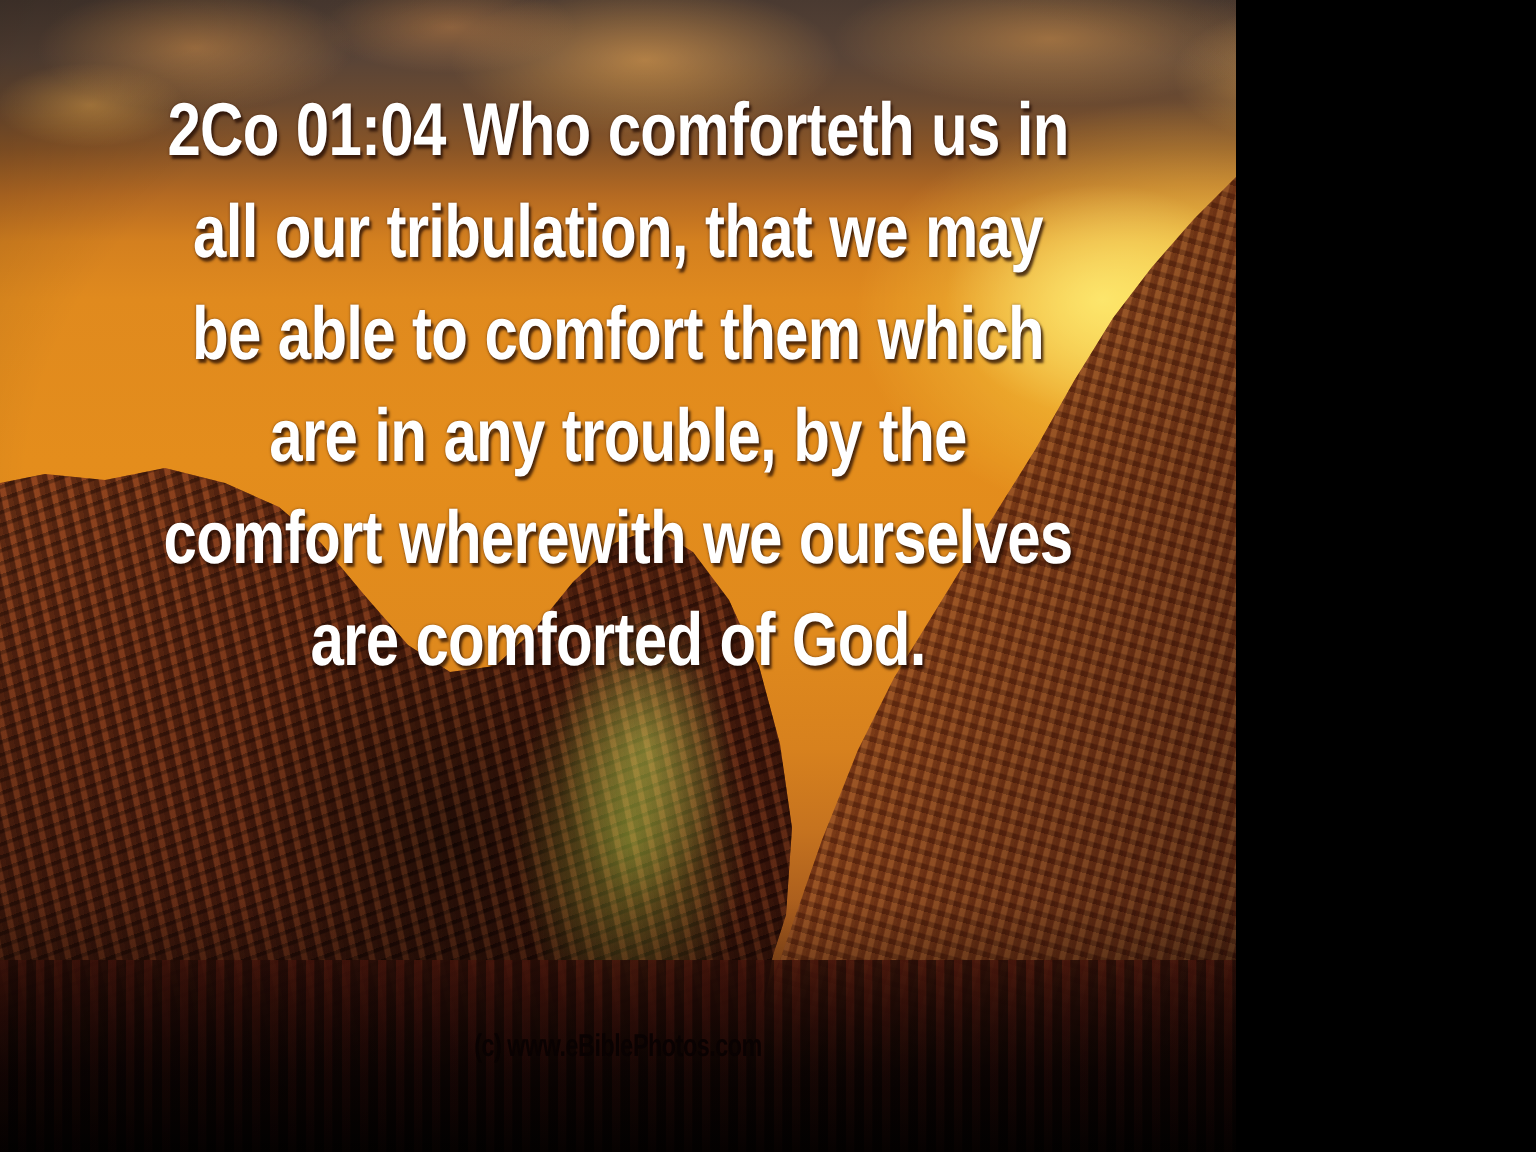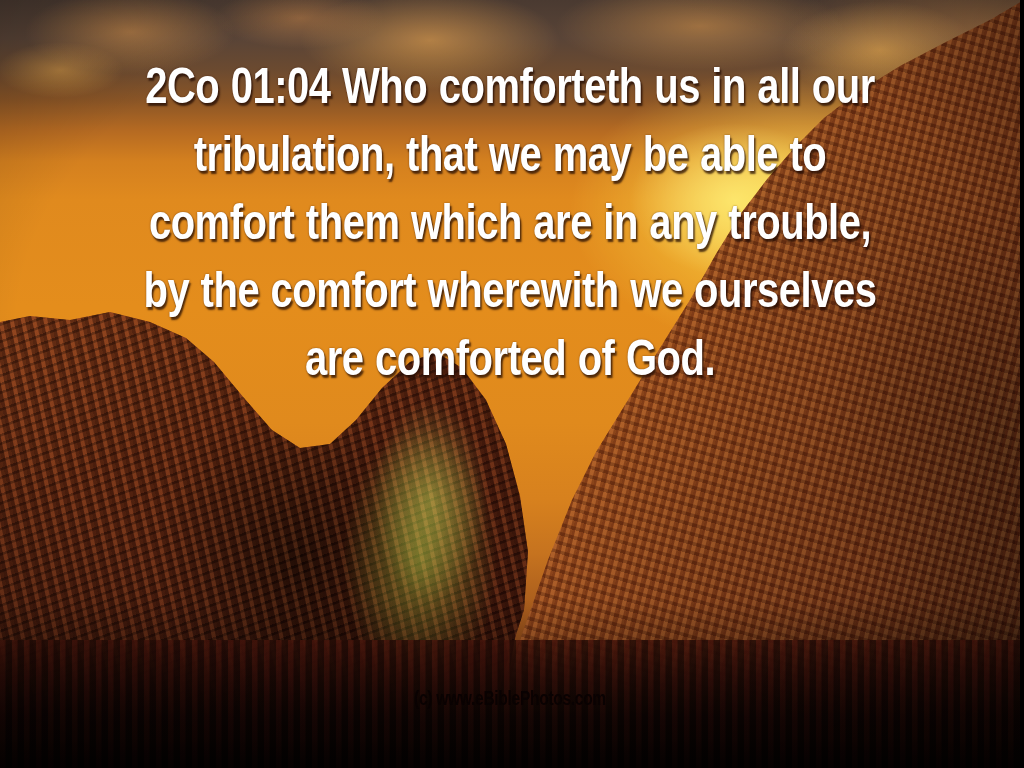--- a/index.html
+++ b/index.html
@@ -3,21 +3,21 @@
 <meta charset="utf-8">
 <title>Bible Verse Image</title>
 <style>
   html, body {
     margin: 0;
     padding: 0;
     background: #000;
   }
   #stage {
     position: relative;
-    width: 1020px;
+    width: 824px;
     height: 768px;
     overflow: hidden;
     font-family: "Liberation Sans", sans-serif;
     background: #2b1c15;
   }
 
   
   .layer { position: absolute; inset: 0; }
 
   

